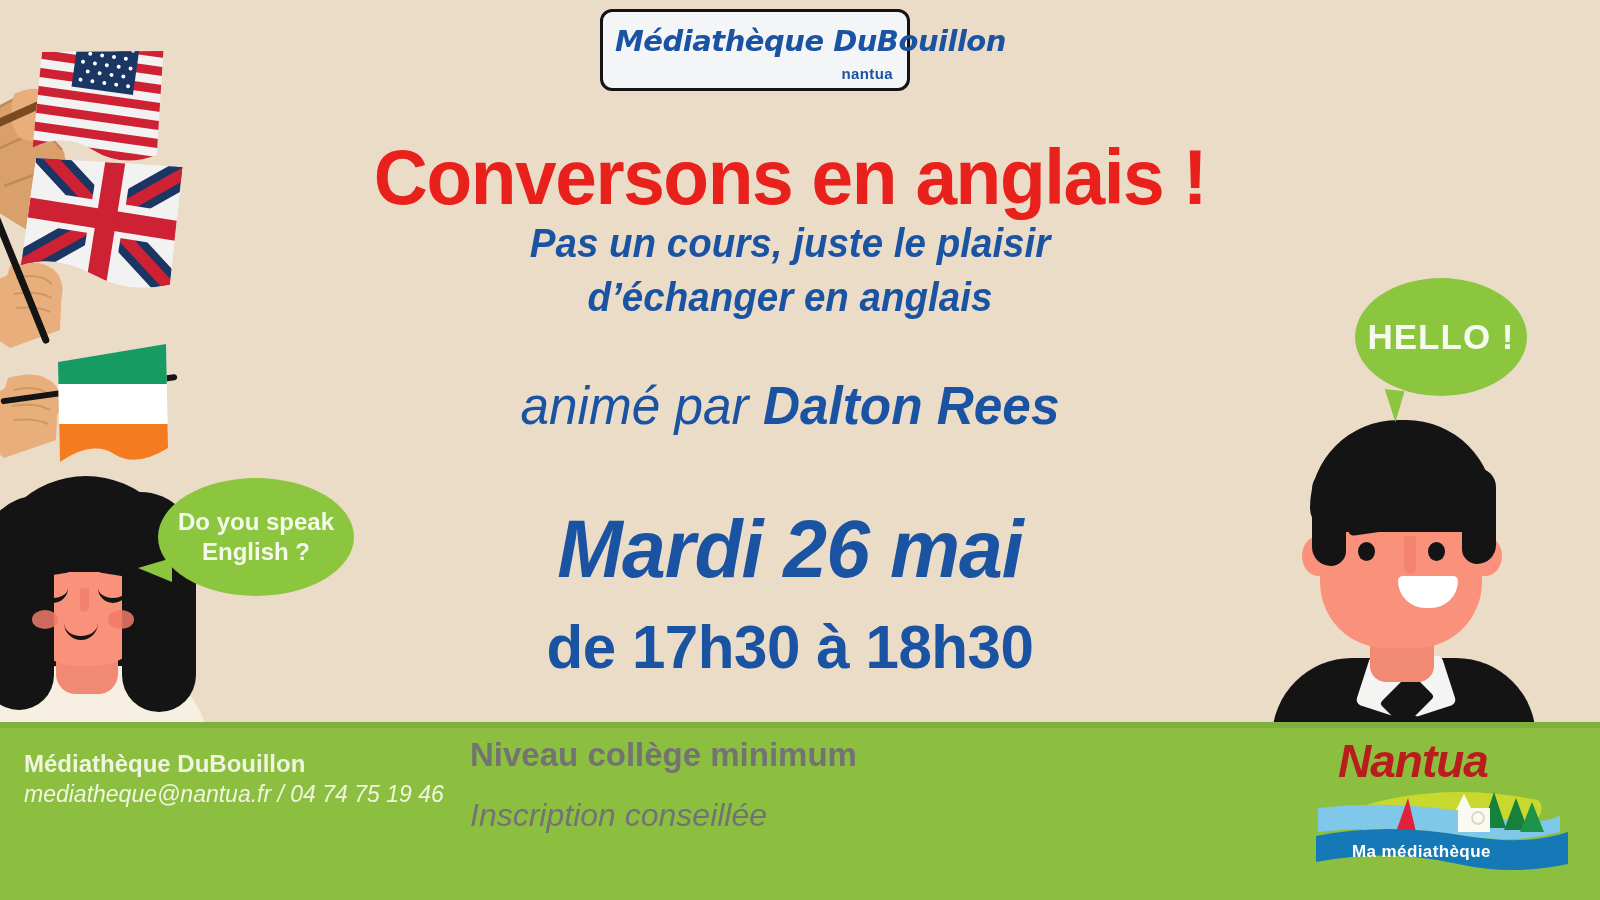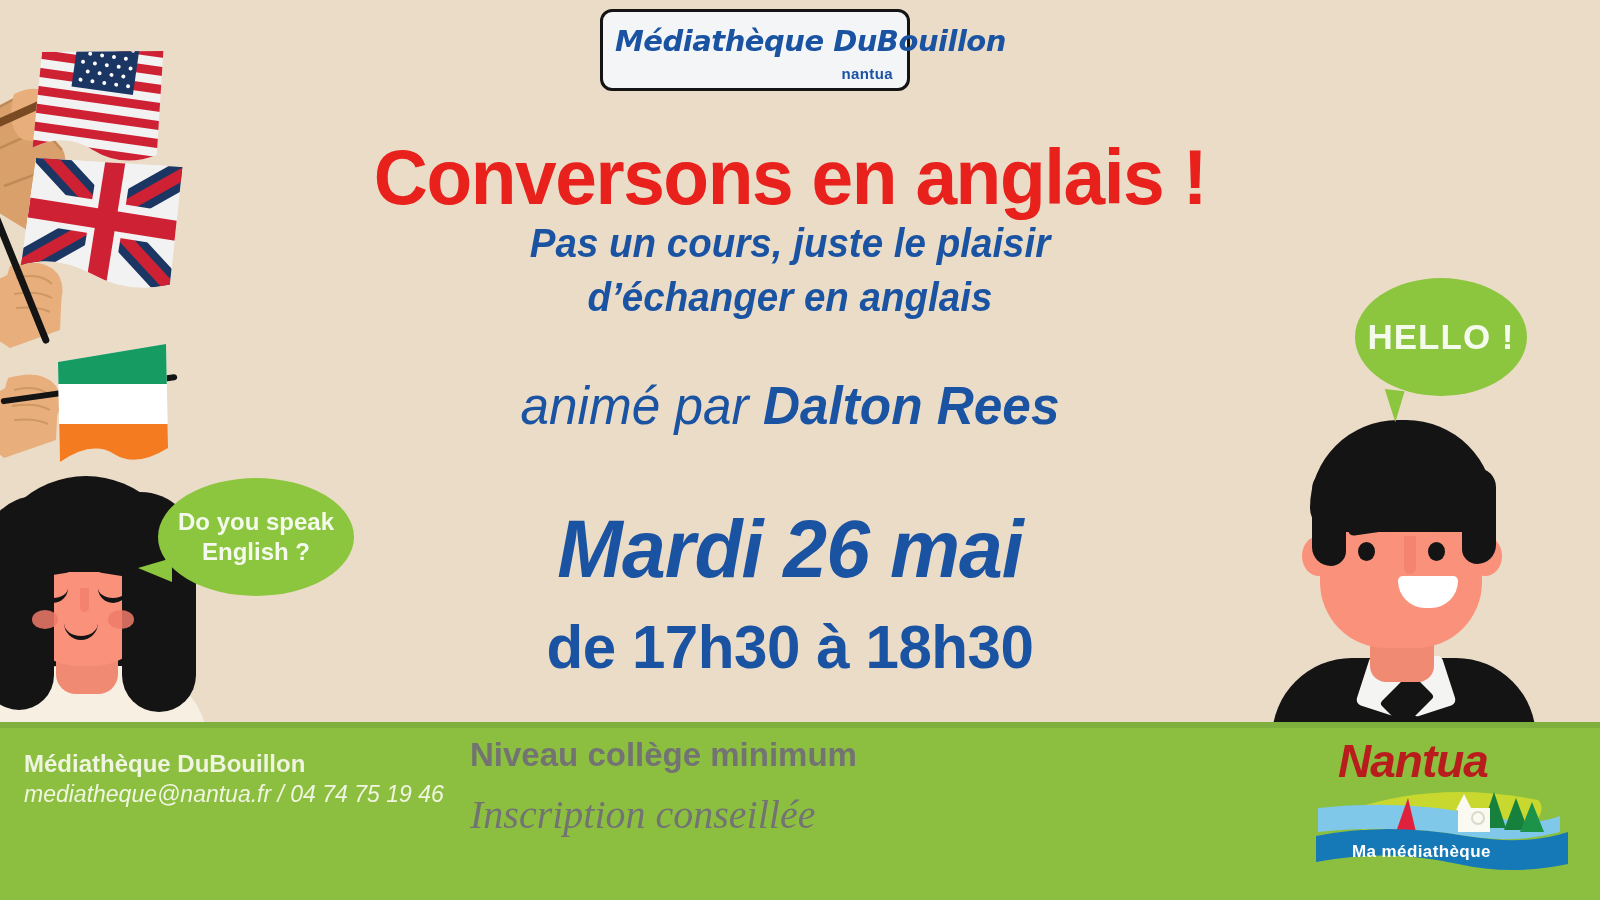--- a/index.html
+++ b/index.html
@@ -157,24 +157,23 @@
     text-align: left;
     color: #737373;
   }
   #footer-center .lv {
     font-weight: bold;
     font-size: 33px;
     line-height: 46px;
   }
   #footer-center .insc {
     font-style: italic;
-    font-size: 40px;
+    font-size: 32px;
     line-height: 56px;
     margin-top: 9px;
-    font-family: Liberation Serif, serif;
   }
 
   
   #nantua-logo {
     position: absolute;
     left: 1316px;
     top: 736px;
     width: 256px;
     height: 140px;
   }

